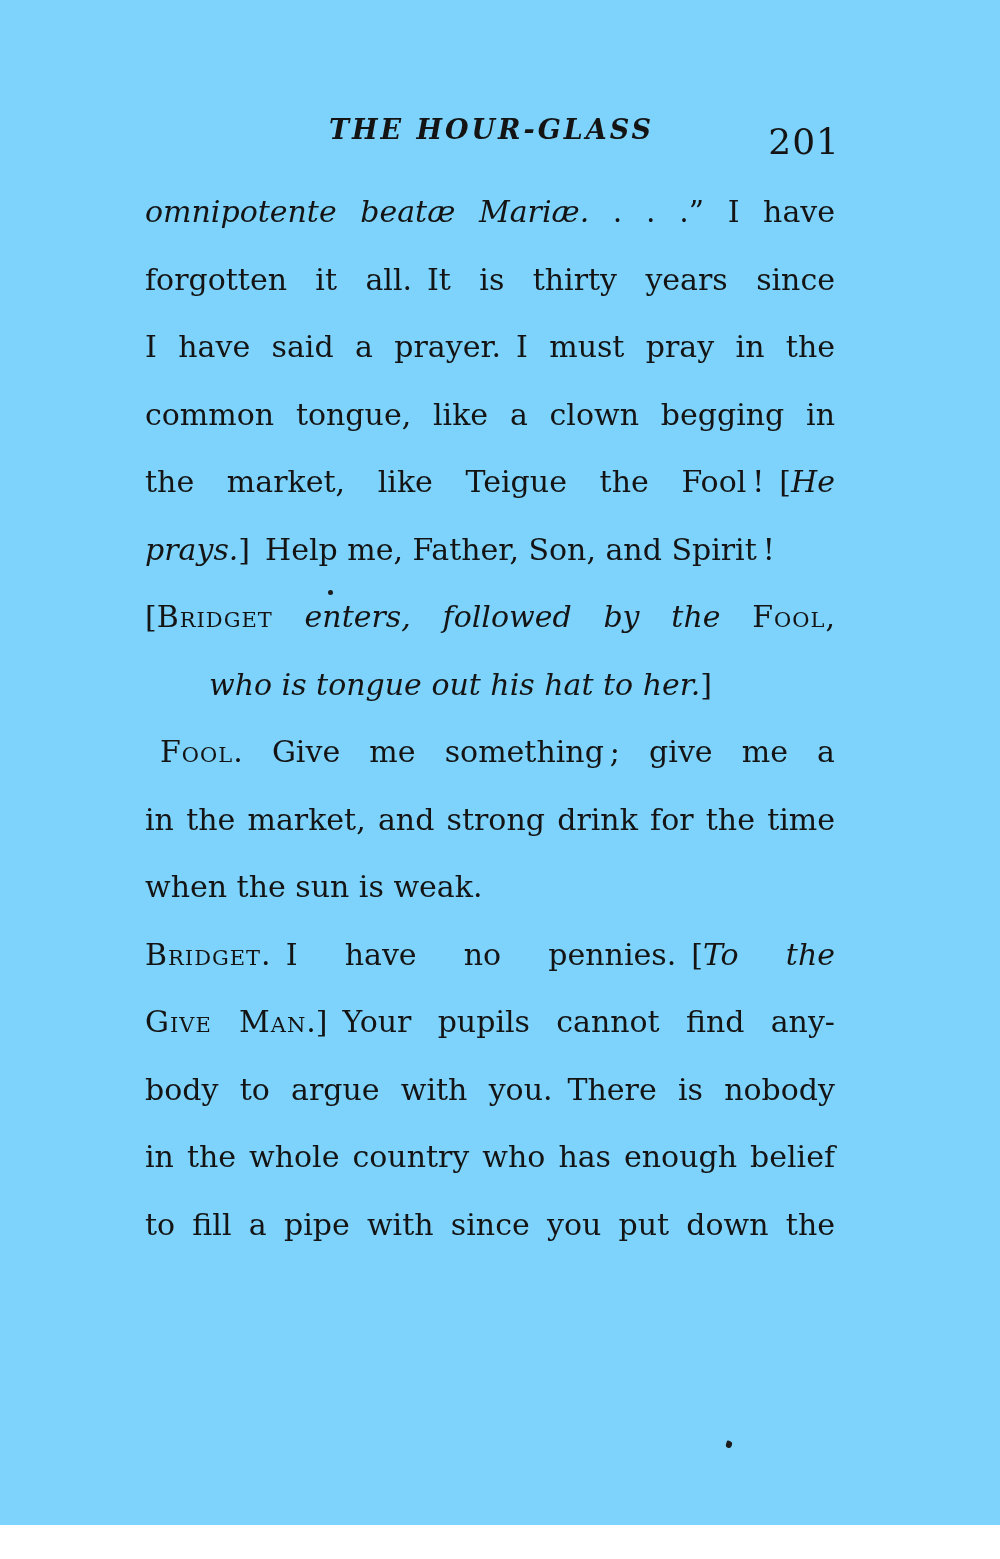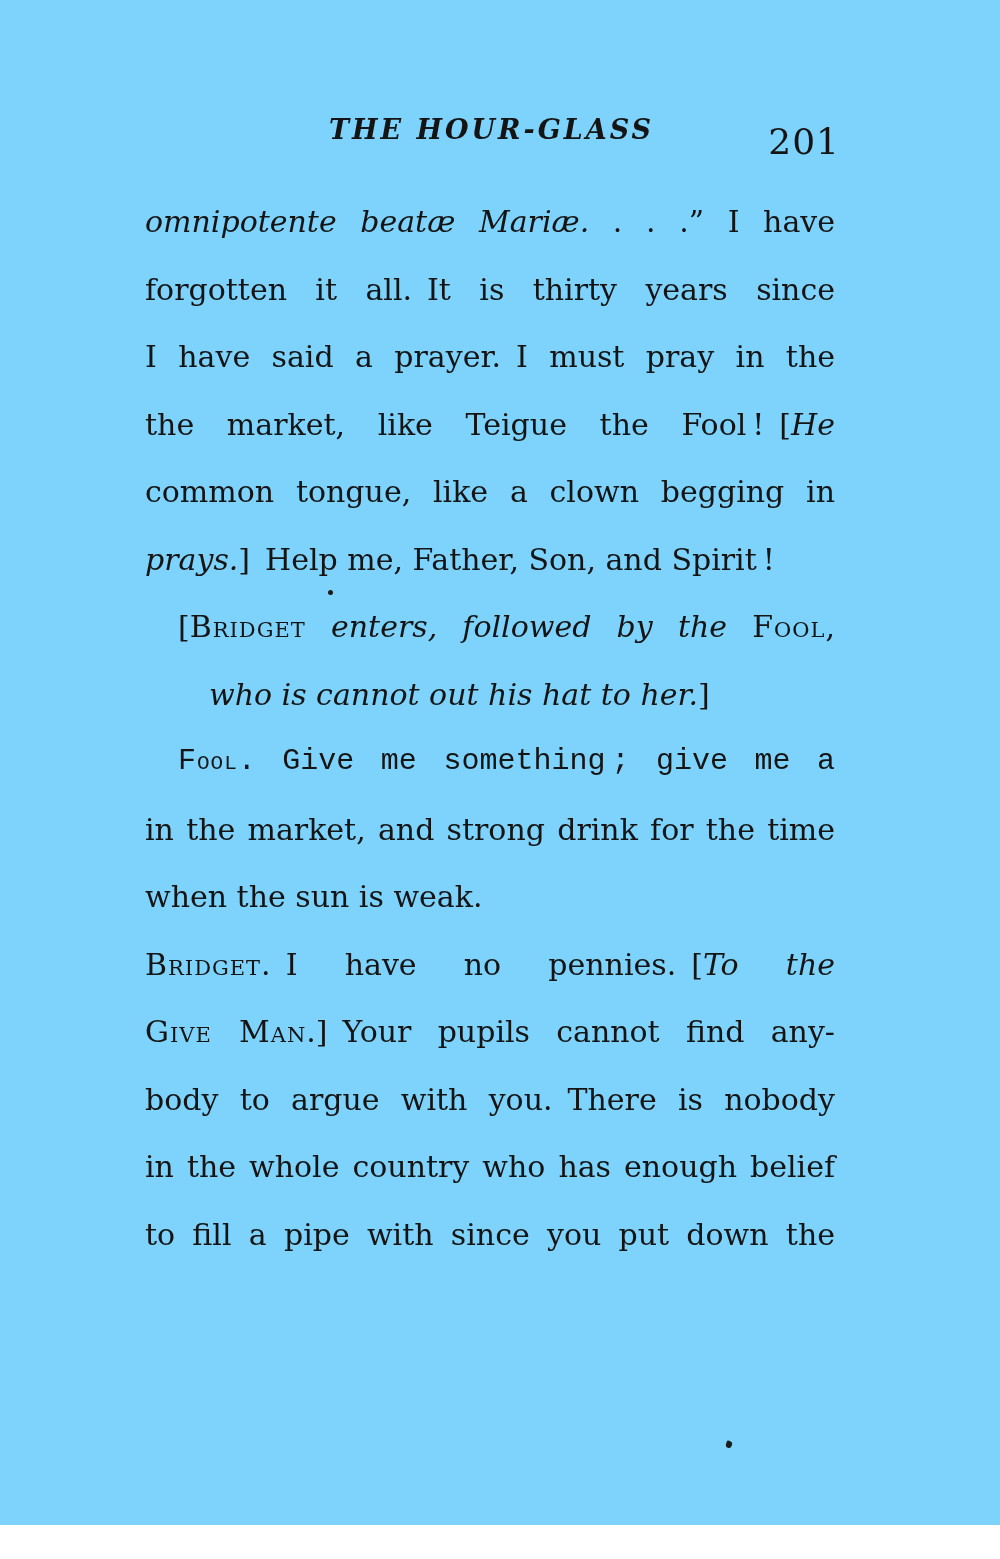--- a/index.html
+++ b/index.html
@@ -37,21 +37,21 @@
   .page-number {
     position: absolute;
     right: -2px;
     top: 13px;
     font-size: 36px;
     letter-spacing: 1px;
   }
   .body-text {
     position: absolute;
     left: 145px;
-    top: 188px;
+    top: 178px;
     width: 690px;
     font-size: 30px;
     line-height: 67.5px;
   }
   .line {
     display: block;
     white-space: normal;
   }
   .line.j {
     text-align: justify;
@@ -81,26 +81,26 @@
 <div class="page">
   <div class="header">
     <span class="running-title">THE HOUR-GLASS</span>
     <span class="page-number">201</span>
   </div>
 
   <div class="body-text">
       <div class="line j"><span class="it">omnipotente beatæ Mariæ.</span><span> . . .” I have</span></div>
       <div class="line j"><span>forgotten it all. It is thirty years since</span></div>
       <div class="line j"><span>I have said a prayer. I must pray in the</span></div>
+      <div class="line j"><span>common tongue, like a clown begging in</span></div>
       <div class="line j"><span>the market, like Teigue the Fool ! [</span><span class="it">He</span></div>
-      <div class="line j"><span>common tongue, like a clown begging in</span></div>
       <div class="line"><span class="it">prays.</span><span>] Help me, Father, Son, and Spirit !</span></div>
-      <div class="line j" style="margin-left: 33px;"><span>[</span><span class="sc">Bridget</span><span class="it"> enters, followed by the </span><span class="sc">Fool</span><span>,</span></div>
-      <div class="line" style="margin-left: 64px;"><span class="it">who is cannot out his hat to her.</span><span>]</span></div>
-      <div class="line j" style="margin-left: 33px; font-family: Liberation Mono, monospace;"><span class="sc">Fool</span><span>. Give me something ; give me a</span></div>
+      <div class="line j" style=""><span>[</span><span class="sc">Bridget</span><span class="it"> enters, followed by the </span><span class="sc">Fool</span><span>,</span></div>
+      <div class="line" style="margin-left: 64px;"><span class="it">who is tongue out his hat to her.</span><span>]</span></div>
+      <div class="line j" style="margin-left: 15px;"><span class="sc">Fool</span><span>. Give me something ; give me a</span></div>
       <div class="line j"><span>in the market, and strong drink for the time</span></div>
       <div class="line"><span>when the sun is weak.</span></div>
       <div class="line j" style=""><span class="sc">Bridget</span><span>. I have no pennies. [</span><span class="it">To the</span></div>
       <div class="line j"><span class="sc">Give Man</span><span>.] Your pupils cannot find any-</span></div>
       <div class="line j"><span>body to argue with you. There is nobody</span></div>
       <div class="line j"><span>in the whole country who has enough belief</span></div>
       <div class="line j"><span>to fill a pipe with since you put down the</span></div>
     </div>
 
   <div class="speck speck-1"></div>

